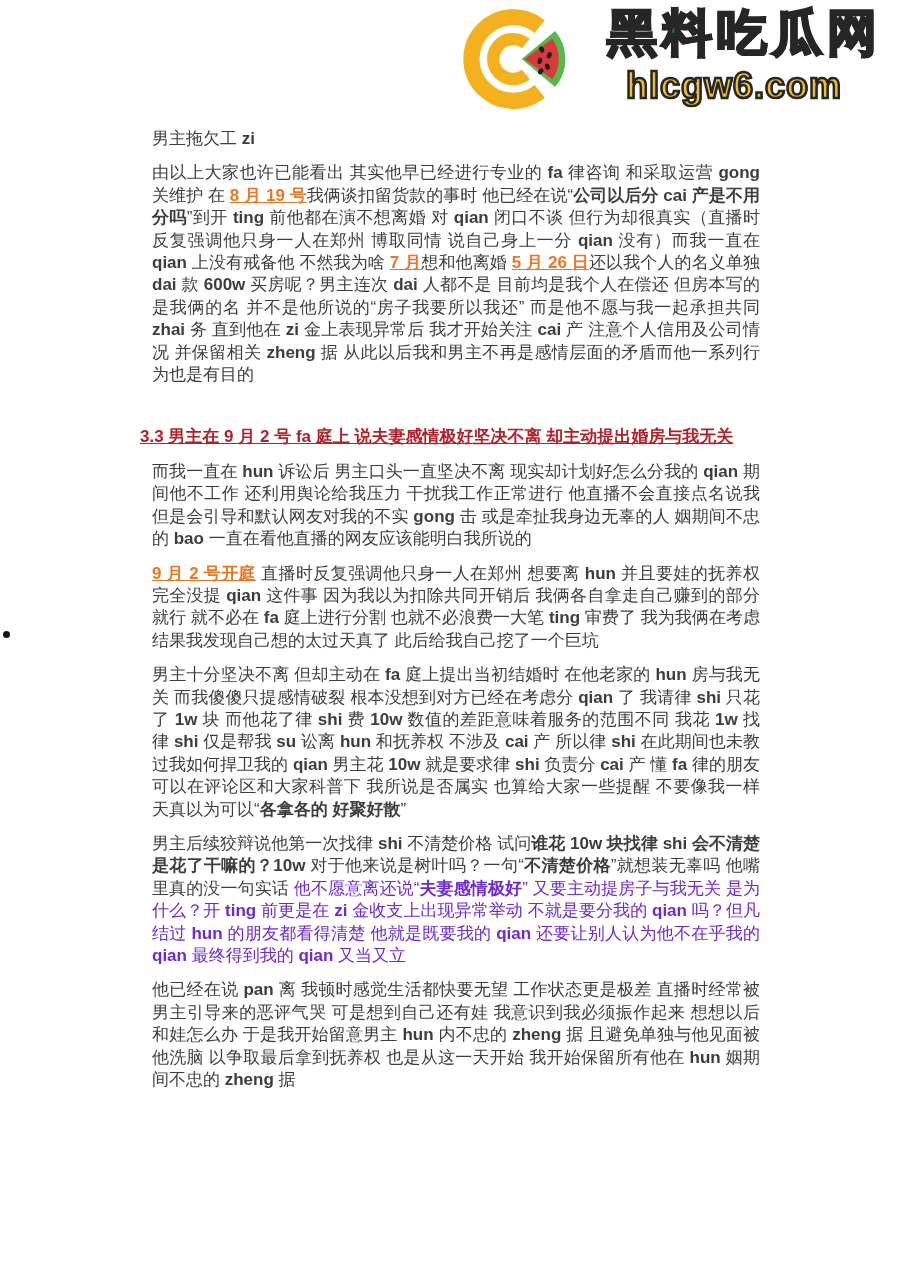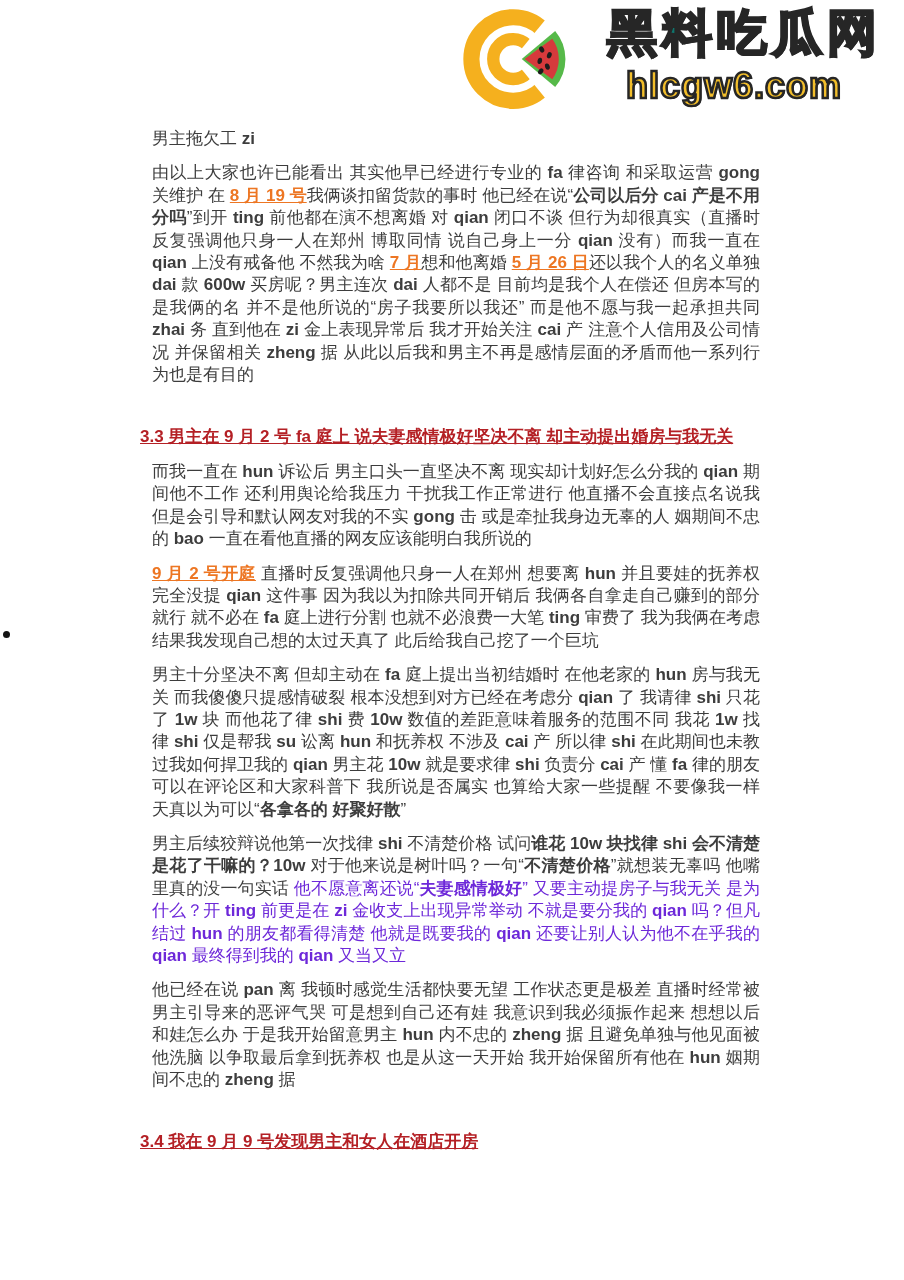--- a/index.html
+++ b/index.html
@@ -91,14 +91,13 @@
 
 <div class="doc">
     <p class="para"><span>男主拖欠工 </span><span class="b">zi</span></p>
     <p class="para"><span>由以上大家也许已能看出  其实他早已经进行专业的 </span><span class="b">fa</span><span> 律咨询 和采取运营 </span><span class="b">gong</span><span> 关维护 在 </span><span class="orange">8 月 19 号</span><span>我俩谈扣留货款的事时  他已经在说“</span><span class="b">公司以后分 cai 产是不用分吗</span><span>”到开 </span><span class="b">ting</span><span> 前他都在演不想离婚  对 </span><span class="b">qian</span><span> 闭口不谈  但行为却很真实（直播时反复强调他只身一人在郑州  博取同情 说自己身上一分 </span><span class="b">qian</span><span> 没有）而我一直在 </span><span class="b">qian</span><span> 上没有戒备他  不然我为啥 </span><span class="orange">7 月</span><span>想和他离婚  </span><span class="orange">5 月 26 日</span><span>还以我个人的名义单独 </span><span class="b">dai</span><span> 款 </span><span class="b">600w</span><span> 买房呢？男主连次 </span><span class="b">dai</span><span> 人都不是  目前均是我个人在偿还  但房本写的是我俩的名 并不是他所说的“房子我要所以我还”  而是他不愿与我一起承担共同 </span><span class="b">zhai</span><span> 务 直到他在 </span><span class="b">zi</span><span> 金上表现异常后  我才开始关注 </span><span class="b">cai</span><span> 产  注意个人信用及公司情况 并保留相关 </span><span class="b">zheng</span><span> 据 从此以后我和男主不再是感情层面的矛盾而他一系列行为也是有目的</span></p>
     <h3 class="heading"><span>3.3 男主在 9 月 2 号 fa 庭上  说夫妻感情极好坚决不离 却主动提出婚房与我无关</span></h3>
     <p class="para"><span>而我一直在  </span><span class="b">hun</span><span> 诉讼后  男主口头一直坚决不离 现实却计划好怎么分我的 </span><span class="b">qian</span><span> 期间他不工作  还利用舆论给我压力  干扰我工作正常进行  他直播不会直接点名说我  但是会引导和默认网友对我的不实 </span><span class="b">gong</span><span> 击  或是牵扯我身边无辜的人  姻期间不忠的  </span><span class="b">bao</span><span> 一直在看他直播的网友应该能明白我所说的</span></p>
     <p class="para"><span class="orange">9 月 2 号开庭</span><span> 直播时反复强调他只身一人在郑州  想要离 </span><span class="b">hun</span><span> 并且要娃的抚养权完全没提 </span><span class="b">qian</span><span> 这件事  因为我以为扣除共同开销后  我俩各自拿走自己赚到的部分就行  就不必在 </span><span class="b">fa</span><span> 庭上进行分割  也就不必浪费一大笔 </span><span class="b">ting</span><span> 审费了  我为我俩在考虑 结果我发现自己想的太过天真了  此后给我自己挖了一个巨坑</span></p>
     <p class="para"><span>男主十分坚决不离  但却主动在 </span><span class="b">fa</span><span> 庭上提出当初结婚时  在他老家的 </span><span class="b">hun</span><span> 房与我无关  而我傻傻只提感情破裂  根本没想到对方已经在考虑分 </span><span class="b">qian</span><span> 了 我请律 </span><span class="b">shi</span><span> 只花了 </span><span class="b">1w</span><span> 块  而他花了律 </span><span class="b">shi</span><span> 费 </span><span class="b">10w</span><span> 数值的差距意味着服务的范围不同  我花 </span><span class="b">1w</span><span> 找律 </span><span class="b">shi</span><span> 仅是帮我 </span><span class="b">su</span><span> 讼离  </span><span class="b">hun</span><span> 和抚养权  不涉及 </span><span class="b">cai</span><span> 产 所以律 </span><span class="b">shi</span><span> 在此期间也未教过我如何捍卫我的 </span><span class="b">qian</span><span> 男主花 </span><span class="b">10w</span><span> 就是要求律 </span><span class="b">shi</span><span> 负责分 </span><span class="b">cai</span><span> 产 懂 </span><span class="b">fa</span><span> 律的朋友可以在评论区和大家科普下 我所说是否属实  也算给大家一些提醒  不要像我一样天真以为可以“</span><span class="b">各拿各的 好聚好散</span><span>”</span></p>
     <p class="para"><span>男主后续狡辩说他第一次找律 </span><span class="b">shi</span><span> 不清楚价格  试问</span><span class="b">谁花 10w 块找律 shi 会不清楚是花了干嘛的？</span><span class="b">10w</span><span> 对于他来说是树叶吗？一句“</span><span class="b">不清楚价格</span><span>”就想装无辜吗 他嘴里真的没一句实话 </span><span class="red">他不愿意离还说“</span><span class="b red">夫妻感情极好</span><span class="red">” 又要主动提房子与我无关  是为什么？开 </span><span class="b red">ting</span><span class="red"> 前更是在 </span><span class="b red">zi</span><span class="red"> 金收支上出现异常举动 不就是要分我的 </span><span class="b red">qian</span><span class="red"> 吗？但凡结过 </span><span class="b red">hun</span><span class="red"> 的朋友都看得清楚 他就是既要我的 </span><span class="b red">qian</span><span class="red"> 还要让别人认为他不在乎我的 </span><span class="b red">qian</span><span class="red"> 最终得到我的 </span><span class="b red">qian</span><span class="red"> 又当又立</span></p>
     <p class="para"><span>他已经在说 </span><span class="b">pan</span><span> 离   我顿时感觉生活都快要无望  工作状态更是极差  直播时经常被男主引导来的恶评气哭  可是想到自己还有娃 我意识到我必须振作起来  想想以后和娃怎么办  于是我开始留意男主 </span><span class="b">hun</span><span> 内不忠的 </span><span class="b">zheng</span><span> 据 且避免单独与他见面被他洗脑  以争取最后拿到抚养权  也是从这一天开始  我开始保留所有他在  </span><span class="b">hun</span><span> 姻期间不忠的 </span><span class="b">zheng</span><span> 据</span></p>
-    <h3 class="heading"><span>3.4 我在 9 月 9 号发现男主和女人在酒店开房</span></h3>
   </div>
 
 </body></html>

